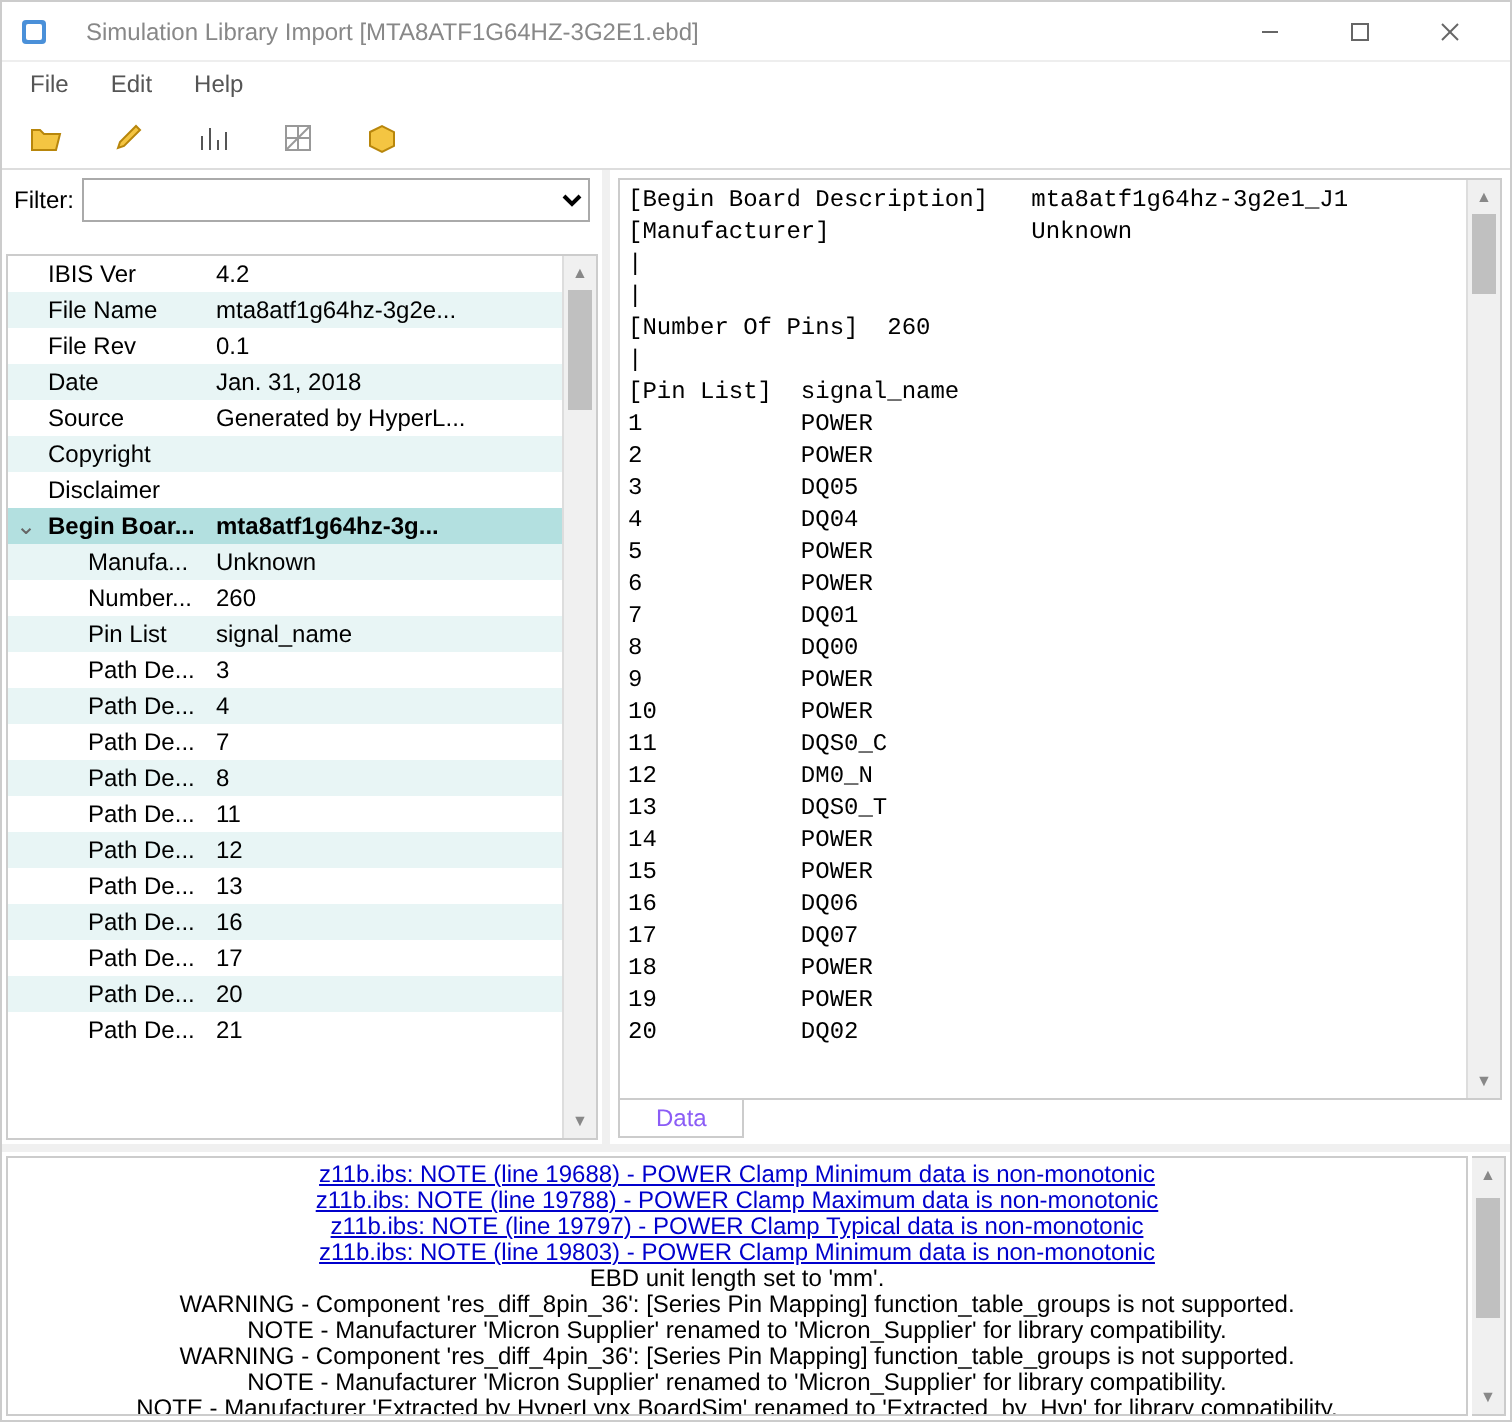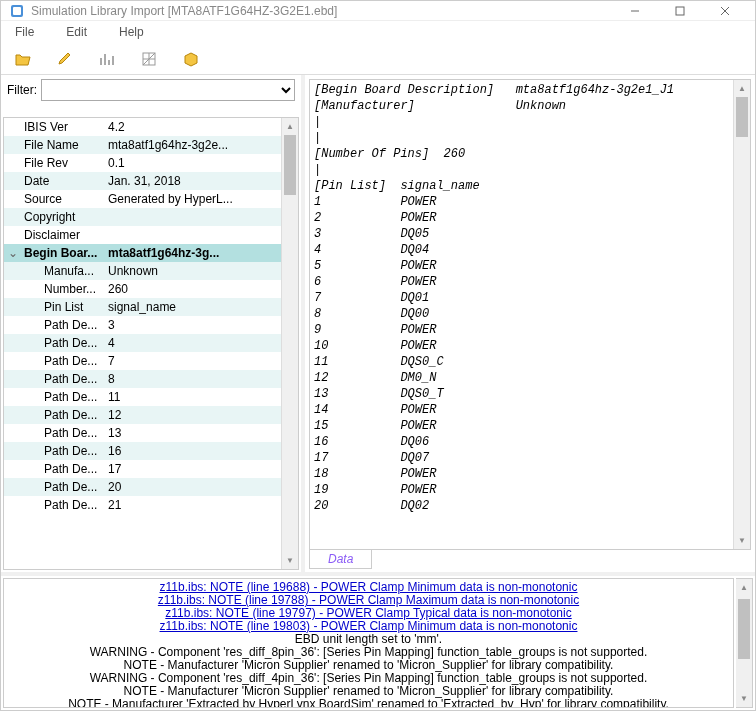--- a/index.html
+++ b/index.html
@@ -1,22 +1,22 @@
 <!DOCTYPE html>
 <html><head>
 <meta charset="utf-8">
 <style>
 * { box-sizing: border-box; margin: 0; padding: 0; font-family: "Segoe UI", Tahoma, sans-serif; font-size: 12px; }
 body { background: #fff; width: 756px; height: 711px; overflow: hidden; border: 1px solid #ccc; display: flex; flex-direction: column; }
-.titlebar { height: 20px; display: flex; align-items: center; padding: 0 8px; background: #fff; border-bottom: 1px solid #eee; }
+.titlebar { height: 30px; display: flex; align-items: center; padding: 0 8px; background: #fff; border-bottom: 1px solid #eee; gap: 12px; }
 .titlebar .icon { width: 16px; height: 16px; margin-right: 6px; display: inline-flex; }
 .titlebar .title { flex: 1; color: #888; }
 .win-btns { display: flex; gap: 0; }
 .win-btn { width: 45px; height: 28px; display: flex; align-items: center; justify-content: center; color: #666; }
-.menubar { height: 22px; display: flex; align-items: center; padding: 0 6px; gap: 16px; }
+.menubar { height: 22px; display: flex; align-items: center; padding: 0 6px; gap: 5px; }
 .menubar span { padding: 2px 8px; color: #555; }
 .toolbar { height: 32px; display: flex; align-items: center; padding: 0 12px; gap: 22px; border-bottom: 1px solid #ddd; }
 .tool-icon { width: 20px; height: 20px; display: flex; align-items: center; justify-content: center; }
 .main { flex: 1; display: flex; min-height: 0; }
 .left { width: 304px; display: flex; flex-direction: column; border-right: 4px solid #f0f0f0; }
 .filter-row { display: flex; align-items: center; padding: 4px 6px; gap: 4px; }
 .filter-row label { color: #000; }
 .filter-row select { flex: 1; height: 22px; border: 1px solid #aaa; background: #fff; }
 .tree-wrap { flex: 1; overflow: hidden; border: 1px solid #ccc; margin: 12px 2px 2px 2px; display: flex; }
 .tree { flex: 1; overflow-y: auto; overflow-x: hidden; }
@@ -25,21 +25,21 @@
 .tree-row .val { flex: 1; overflow: hidden; text-overflow: ellipsis; padding-left: 4px; }
 .tree-row.lvl1 .lbl { padding-left: 20px; }
 .tree-row.lvl2 .lbl { padding-left: 40px; width: 100px; }
 .tree-row.alt { background: #e8f5f5; }
 .tree-row.sel { background: #b3e0e0; }
 .tree-row.sel .lbl, .tree-row.sel .val { font-weight: bold; }
 .tree-row .arrow { position: absolute; margin-left: 4px; color: #666; }
 .scrollbar-v { width: 17px; background: #f0f0f0; position: relative; border-left: 1px solid #ddd; }
 .scrollbar-v .thumb { position: absolute; left: 2px; right: 2px; top: 17px; height: 60px; background: #c0c0c0; border-radius: 0; }
 .scrollbar-v .arr { height: 17px; display: flex; align-items: center; justify-content: center; color: #888; font-size: 8px; }
-.right { flex: 1; display: flex; flex-direction: column; min-width: 0; font-style: italic; }
+.right { flex: 1; display: flex; flex-direction: column; min-width: 0; }
 .data-view { flex: 1; display: flex; border: 1px solid #ccc; margin: 4px 4px 0 4px; overflow: hidden; }
 .data-text { flex: 1; font-family: "Consolas","Courier New",monospace; font-size: 12px; white-space: pre; padding: 2px 4px; overflow: hidden; line-height: 16px; }
 .tabs { height: 22px; display: flex; align-items: flex-start; margin: 0 4px; }
 .tab { border: 1px solid #ccc; border-top: none; padding: 2px 18px; background: #fff; color: #8b5cf6; }
 .bottom { height: 138px; border-top: 4px solid #f0f0f0; display: flex; text-align: center; }
 .log { flex: 1; overflow: hidden; padding: 2px 4px; border: 1px solid #ccc; margin: 2px; font-size: 11px; line-height: 13px; }
 .log .link { color: #0000cc; text-decoration: underline; }
 .log .plain { color: #000; }
 </style>
 </head>

